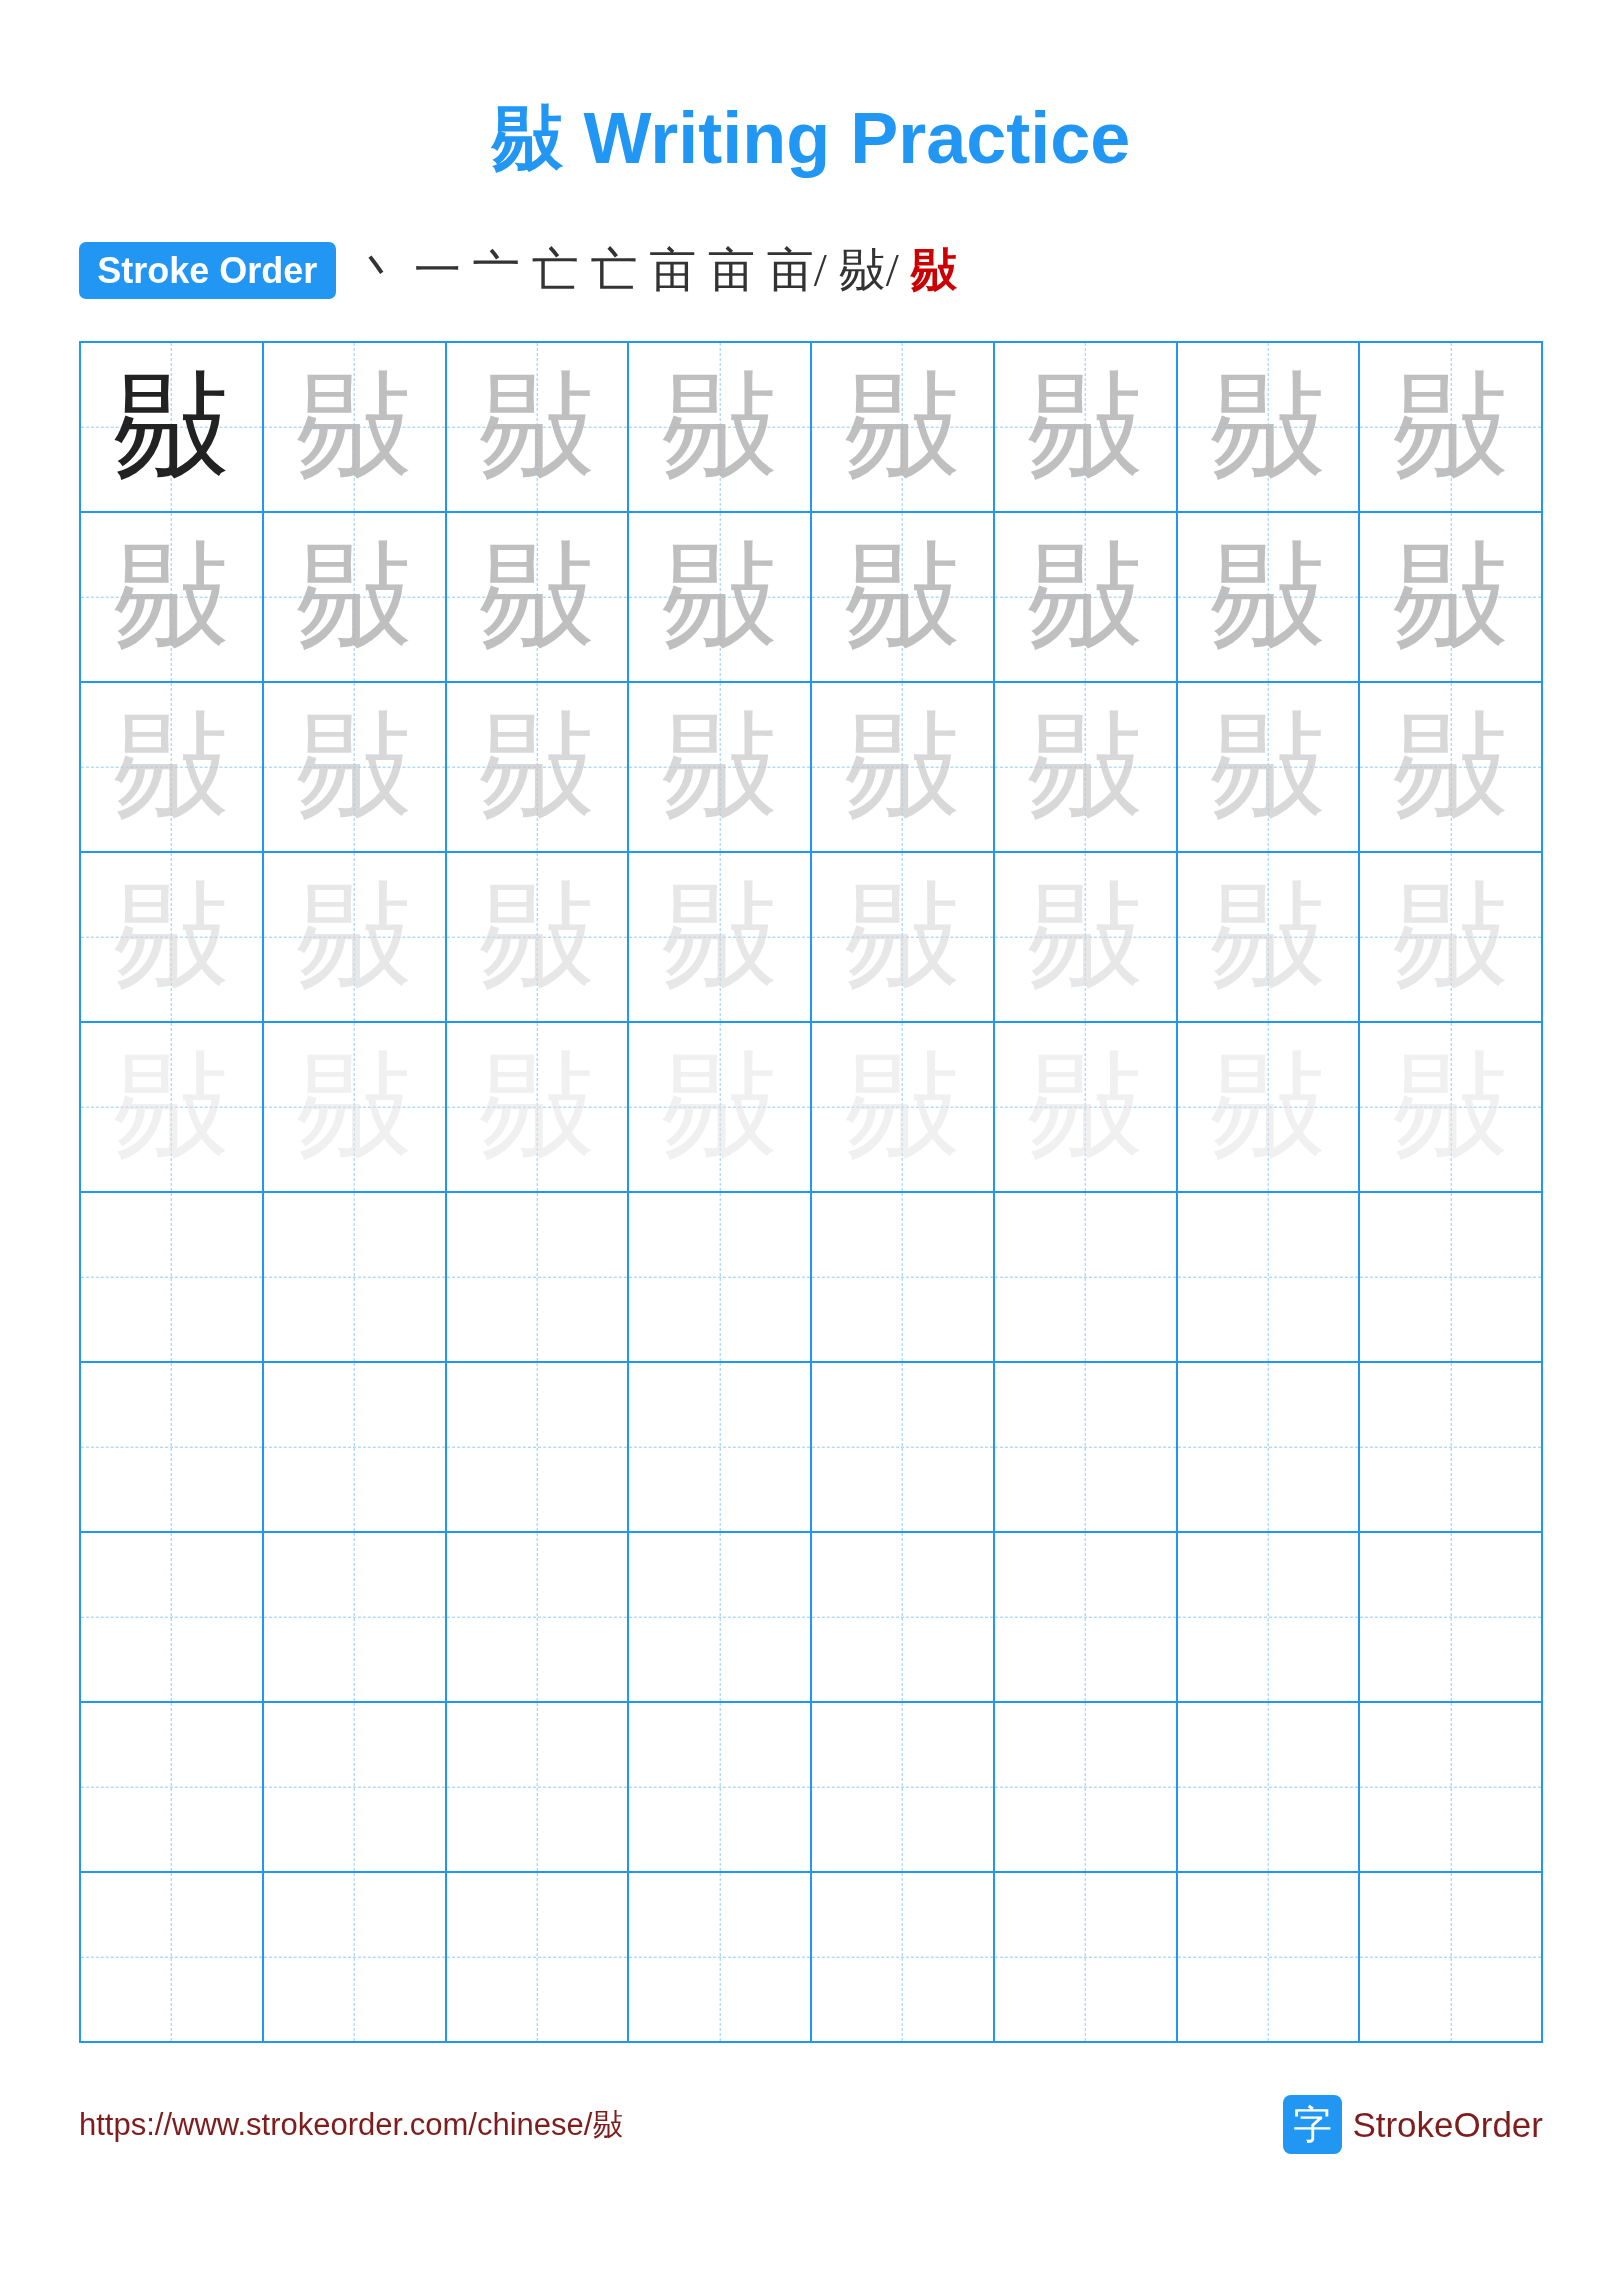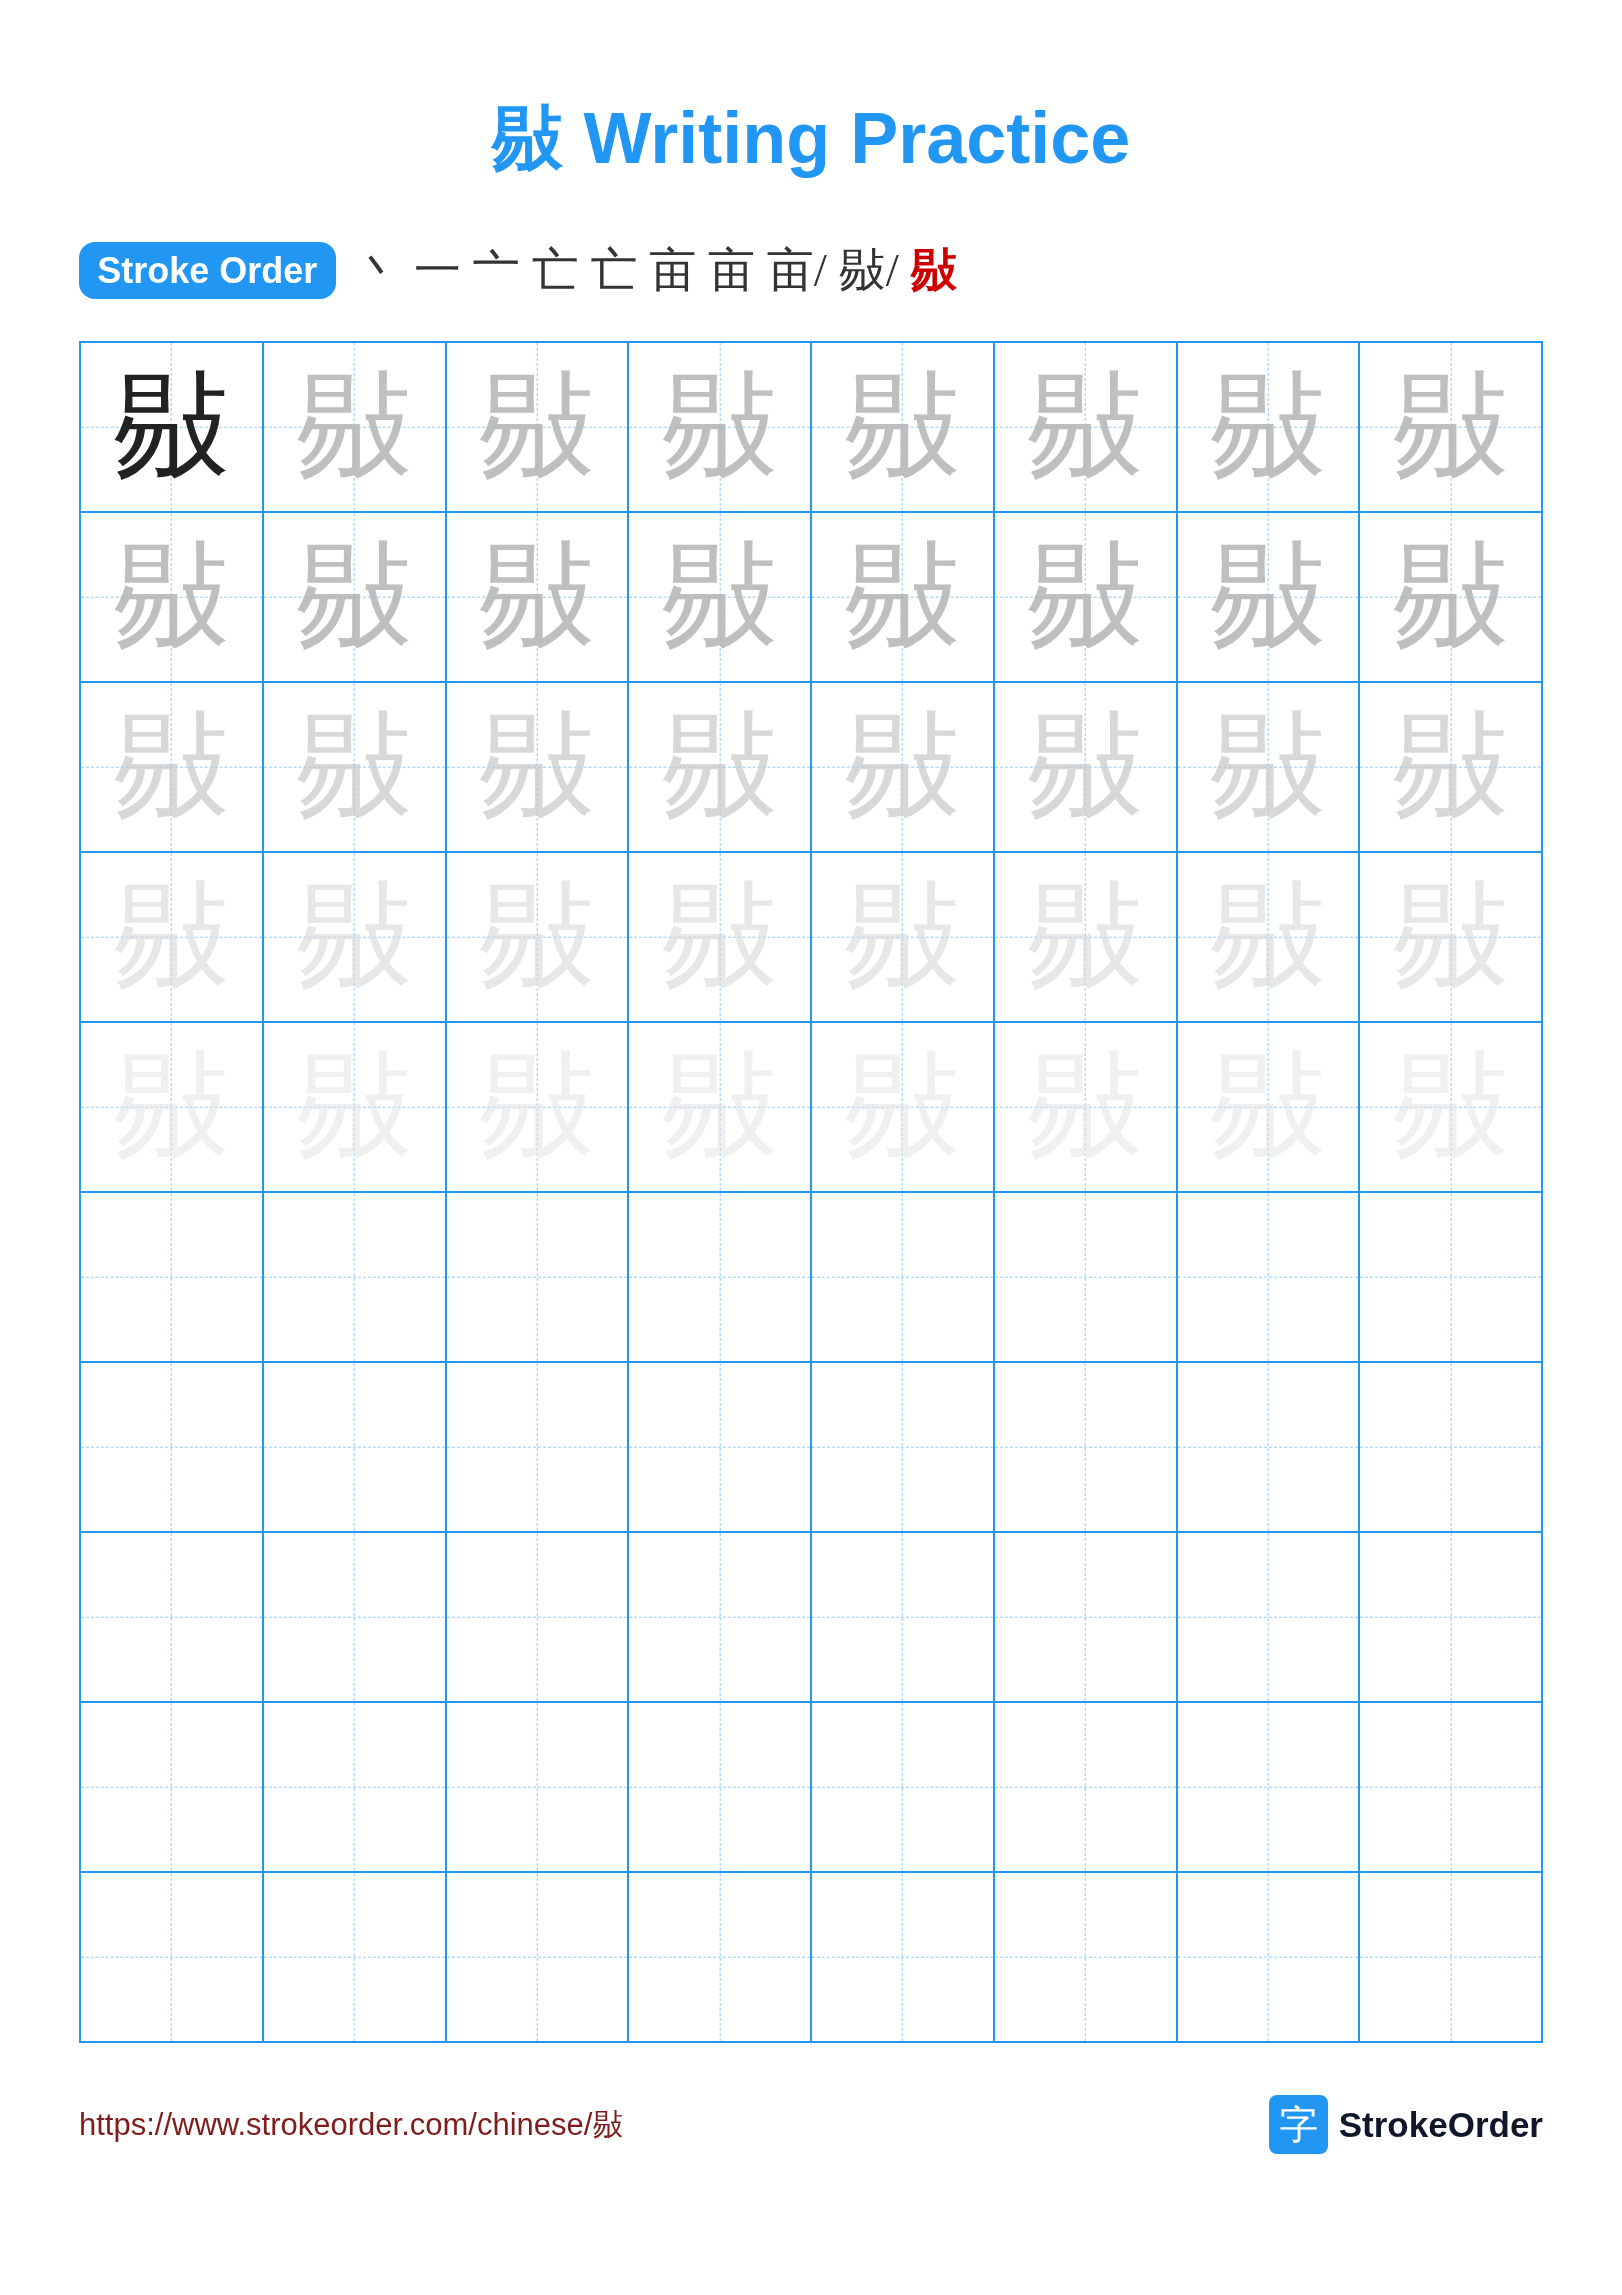--- a/index.html
+++ b/index.html
@@ -33,21 +33,21 @@
       margin-bottom: 39px;
       gap: 19.6px;
     }
 
     .stroke-order-badge {
       background: #2196F3;
       color: white;
       font-size: 36px;
       font-weight: bold;
       padding: 7.9px 18.3px;
-      border-radius: 16px;
+      border-radius: 7px;
       white-space: nowrap;
       font-family: Arial, sans-serif;
     }
 
     .stroke-sequence {
       display: flex;
       align-items: center;
       gap: 11.8px;
       font-size: 47px;
       color: #333;
@@ -153,22 +153,22 @@
       border-radius: 7.9px;
       display: flex;
       align-items: center;
       justify-content: center;
       font-size: 39px;
       color: white;
     }
 
     .footer-logo-text {
       font-size: 35px;
-      font-weight: bold;
-      color: #0f172a;
+      font-weight: normal;
+      color: #7f1d1d;
       font-family: Arial, sans-serif;
     }
   </style>
 </head>
 <body>
 
 <h1 class="page-title">
   <span class="char">敡</span>
   <span> </span>
   <span>Writing Practice</span>

